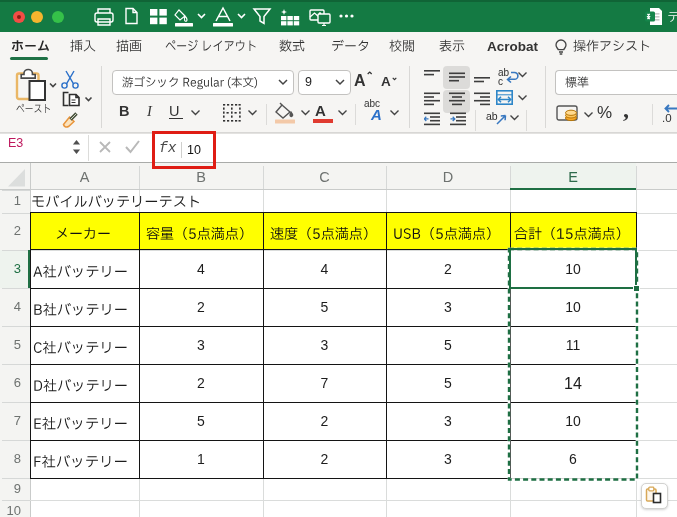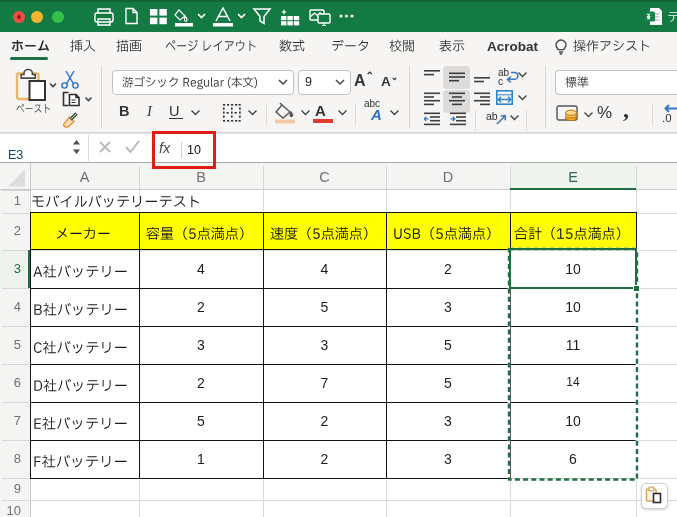--- a/index.html
+++ b/index.html
@@ -298,33 +298,33 @@
   </svg>
 <div class="abs" style="left:597px;top:103px;font-size:17px;color:#333">%</div>
 <div class="abs" style="left:623px;top:96px;font-size:24px;font-weight:bold;color:#333;font-family:'Liberation Serif',serif">,</div>
 <svg class="abs" style="left:662px;top:104px" width="16" height="20" viewBox="0 0 16 20">
 <path d="M15 4.5 h-12 M7 1 l-3.5 3.5 3.5 3.5" fill="none" stroke="#3878c0" stroke-width="1.9"></path>
 <text x="0" y="18" font-size="11.5" font-family="Liberation Sans" fill="#333">.0</text>
   </svg>
 <div class="abs" style="left:0;top:133px;width:677px;height:29px;background:#fff"></div>
 <div class="abs" style="left:0;top:132.5px;width:677px;height:1px;background:#e3e2e0"></div>
 <div class="abs" style="left:0;top:161.5px;width:677px;height:1.5px;background:#a9aba9"></div>
-<div class="abs" style="left:8px;top:148px;font-size:12.5px;color:#0c4a6e">E3</div>
+<div class="abs" style="left:8px;top:136px;font-size:12.5px;color:#be185d">E3</div>
 <svg class="abs" style="left:72px;top:139px" width="9" height="16" viewBox="0 0 9 16" fill="#4f4f4f">
 <path d="M4.5 1 l3.6 4.6 h-7.2 z"></path>
     <path d="M4.5 15 l3.6-4.6 h-7.2 z"></path>
   </svg>
 <div class="abs" style="left:88px;top:135px;width:1px;height:26px;background:#dcdcda"></div>
 <svg class="abs" style="left:98px;top:140px" width="14" height="14" viewBox="0 0 14 14" stroke="#b9b9b9" stroke-width="1.8" fill="none">
     <path d="M2 2 L12 12 M12 2 L2 12"></path>
   </svg>
 <svg class="abs" style="left:124px;top:139px" width="17" height="15" viewBox="0 0 17 15" stroke="#b9b9b9" stroke-width="2" fill="none">
     <path d="M2 8 l4.5 5 L15 2"></path>
   </svg>
-<div class="abs" style="left:159px;top:139.5px;font-size:14.5px;font-style:italic;font-family:Liberation Sans, sans-serif;color:#4a4a4a"><i>f</i>x</div>
+<div class="abs" style="left:159px;top:139.5px;font-size:14.5px;font-style:italic;font-family:Liberation Mono, monospace;color:#4a4a4a"><i>f</i>x</div>
 <div class="abs" style="left:181px;top:142px;width:1px;height:16px;background:#cfcfcd"></div>
 <div class="abs" style="left:187px;top:142.5px;font-size:12.5px;color:#111">10</div>
 <div class="abs" style="left:152px;top:131px;width:58px;height:31.5px;border:3.3px solid #df1d14;z-index:50"></div>
 <div class="abs" style="left:0;top:163px;width:677px;height:354px;background:#fff"></div>
 <div class="abs" style="left:0;top:163px;width:677px;height:27px;background:#f4f4f2"></div>
 <div class="abs" style="left:510px;top:163px;width:126px;height:27px;background:#eef3ee"></div>
 <div class="abs" style="left:0;top:190px;width:30px;height:327px;background:#f4f4f2"></div>
 <div class="abs" style="left:0;top:249.5px;width:30px;height:38.5px;background:#eef3ee"></div>
 <svg class="abs" style="left:0;top:163px" width="30" height="27" viewBox="0 0 30 27">
     <path d="M25 6 V23.5 H8 z" fill="#dcdedd"></path>
@@ -430,21 +430,21 @@
 <div class="abs" style="left:181.0px;top:337.3px;width:40px;text-align:center;font-size:14px;color:#1d1d1d">3</div>
 <div class="abs" style="left:304.5px;top:337.3px;width:40px;text-align:center;font-size:14px;color:#1d1d1d">3</div>
 <div class="abs" style="left:428.0px;top:337.3px;width:40px;text-align:center;font-size:14px;color:#1d1d1d">5</div>
 <div class="abs" style="left:553.0px;top:337.3px;width:40px;text-align:center;font-size:14px;color:#1d1d1d">11</div>
 <svg style="position:absolute;left:31.5px;top:375.9px" width="97.0" height="19.2" viewBox="-1 -14.70 95.84 19.18" preserveAspectRatio="none">
     <path d="M1.3860000000000001 0.0V-10.262H4.788Q6.7620000000000005 -10.262 7.875 -8.953Q8.988 -7.644 8.988 -5.124Q8.988 -2.618 7.875 -1.309Q6.7620000000000005 0.0 4.788 0.0ZM4.788 -1.036Q6.118 -1.036 6.923 -1.911Q7.728 -2.786 7.728 -4.312V-5.95Q7.728 -7.476 6.923 -8.351Q6.118 -9.226 4.788 -9.226H2.562V-1.036Z M16.324 -3.22 15.75 -2.674 13.804 -4.998Q13.692 -5.11 13.692 -4.956V1.036H12.838000000000001V-4.55Q12.054 -3.668 10.836 -2.744L10.360000000000001 -3.444Q11.816 -4.48 13.041 -5.992000000000001Q14.266000000000002 -7.5040000000000004 14.728000000000002 -8.778H10.71V-9.576H12.824000000000002V-11.676H13.692V-9.576H15.652000000000001V-8.89Q15.372 -8.008000000000001 14.819 -7.091000000000001Q14.266000000000002 -6.174 13.692 -5.488V-5.432H13.762L13.93 -5.572Q14.042000000000002 -5.656 14.14 -5.656Q14.280000000000001 -5.656 14.378 -5.516ZM19.712000000000003 -6.356V-0.42H23.198V0.434H15.302V-0.42H18.816000000000003V-6.356H15.82V-7.21H18.816000000000003V-11.606H19.712000000000003V-7.21H22.834000000000003V-6.356Z M36.974 -9.016Q36.274 -10.458 35.629999999999995 -11.396L36.385999999999996 -11.746Q37.156 -10.584 37.702 -9.366ZM35.391999999999996 -8.358Q34.846 -9.604000000000001 34.076 -10.752L34.86 -11.116Q35.714 -9.73 36.147999999999996 -8.708ZM24.766 -0.5740000000000001Q26.235999999999997 -2.59 26.970999999999997 -4.809Q27.706 -7.0280000000000005 27.93 -10.15L28.951999999999998 -10.08Q28.714 -6.846 27.944 -4.48Q27.174 -2.114 25.676 0.0ZM33.194 -10.15Q33.418 -7.098 34.174 -4.858Q34.93 -2.618 36.372 -0.5740000000000001L35.448 0.0Q33.964 -2.142 33.187 -4.515Q32.41 -6.888 32.172 -10.08Z M44.184 -4.648Q43.89 -6.272 43.162 -8.344L44.156 -8.582Q44.897999999999996 -6.258 45.15 -4.8580000000000005ZM42.238 -0.098Q44.226 -0.9380000000000001 45.43 -2.03Q46.634 -3.122 47.257 -4.606Q47.879999999999995 -6.09 48.146 -8.218L49.168 -8.092Q48.888 -5.852 48.188 -4.207Q47.488 -2.562 46.186 -1.323Q44.884 -0.084 42.798 0.84ZM41.104 -3.962Q40.6 -5.908 39.872 -7.686L40.852 -7.98Q41.608 -6.0200000000000005 42.042 -4.242Z M54.501999999999995 -10.43H63.462V-9.450000000000001H54.501999999999995ZM64.708 -6.958V-5.992H59.64V-5.152Q59.64 -3.052 58.709 -1.722Q57.778 -0.392 55.804 0.434L55.244 -0.49Q57.064 -1.246 57.848 -2.317Q58.632 -3.388 58.632 -5.152V-5.992H53.256V-6.958Z M70.54599999999999 -0.728Q72.408 -1.19 73.507 -1.841Q74.606 -2.492 75.131 -3.535Q75.656 -4.578 75.656 -6.202V-10.808H76.664V-6.202Q76.664 -4.34 76.062 -3.08Q75.46 -1.82 74.214 -1.022Q72.968 -0.224 70.966 0.266ZM69.762 -4.242H68.754V-10.71H69.762Z M92.442 -4.788H81.242V-5.852H92.442Z" fill="#1d1d1d"></path>
   </svg>
 <div class="abs" style="left:181.0px;top:375.3px;width:40px;text-align:center;font-size:14px;color:#1d1d1d">2</div>
 <div class="abs" style="left:304.5px;top:375.3px;width:40px;text-align:center;font-size:14px;color:#1d1d1d">7</div>
 <div class="abs" style="left:428.0px;top:375.3px;width:40px;text-align:center;font-size:14px;color:#1d1d1d">5</div>
-<div class="abs" style="left:553.0px;top:375.3px;width:40px;text-align:center;font-size:12px;color:#1d1d1d">14</div>
+<div class="abs" style="left:553.0px;top:375.3px;width:40px;text-align:center;font-size:16px;color:#1d1d1d">14</div>
 <svg style="position:absolute;left:31.5px;top:413.9px" width="97.0" height="19.2" viewBox="-1 -14.70 94.55 19.18" preserveAspectRatio="none">
     <path d="M7.602 -1.036V0.0H1.3860000000000001V-10.262H7.602V-9.226H2.562V-5.726H7.322V-4.69H2.562V-1.036Z M15.036000000000001 -3.22 14.462 -2.674 12.516 -4.998Q12.404 -5.11 12.404 -4.956V1.036H11.55V-4.55Q10.766 -3.668 9.548 -2.744L9.072000000000001 -3.444Q10.528 -4.48 11.753 -5.992000000000001Q12.978000000000002 -7.5040000000000004 13.440000000000001 -8.778H9.422V-9.576H11.536000000000001V-11.676H12.404V-9.576H14.364V-8.89Q14.084 -8.008000000000001 13.531 -7.091000000000001Q12.978000000000002 -6.174 12.404 -5.488V-5.432H12.474L12.642 -5.572Q12.754000000000001 -5.656 12.852 -5.656Q12.992 -5.656 13.09 -5.516ZM18.424 -6.356V-0.42H21.91V0.434H14.014V-0.42H17.528V-6.356H14.532V-7.21H17.528V-11.606H18.424V-7.21H21.546V-6.356Z M35.686 -9.016Q34.986000000000004 -10.458 34.342 -11.396L35.098 -11.746Q35.868 -10.584 36.414 -9.366ZM34.104 -8.358Q33.558 -9.604000000000001 32.788000000000004 -10.752L33.572 -11.116Q34.426 -9.73 34.86 -8.708ZM23.478 -0.5740000000000001Q24.948 -2.59 25.683 -4.809Q26.418000000000003 -7.0280000000000005 26.642000000000003 -10.15L27.664 -10.08Q27.426000000000002 -6.846 26.656000000000002 -4.48Q25.886000000000003 -2.114 24.388 0.0ZM31.906000000000002 -10.15Q32.13 -7.098 32.886 -4.858Q33.642 -2.618 35.084 -0.5740000000000001L34.160000000000004 0.0Q32.676 -2.142 31.899 -4.515Q31.122 -6.888 30.884 -10.08Z M42.896 -4.648Q42.602000000000004 -6.272 41.874 -8.344L42.868 -8.582Q43.61 -6.258 43.862 -4.8580000000000005ZM40.95 -0.098Q42.938 -0.9380000000000001 44.142 -2.03Q45.346000000000004 -3.122 45.969 -4.606Q46.592 -6.09 46.858000000000004 -8.218L47.88 -8.092Q47.6 -5.852 46.900000000000006 -4.207Q46.2 -2.562 44.898 -1.323Q43.596000000000004 -0.084 41.510000000000005 0.84ZM39.816 -3.962Q39.312000000000005 -5.908 38.584 -7.686L39.564 -7.98Q40.32 -6.0200000000000005 40.754000000000005 -4.242Z M53.214 -10.43H62.17400000000001V-9.450000000000001H53.214ZM63.42 -6.958V-5.992H58.352000000000004V-5.152Q58.352000000000004 -3.052 57.42100000000001 -1.722Q56.49 -0.392 54.516000000000005 0.434L53.956 -0.49Q55.776 -1.246 56.56 -2.317Q57.344 -3.388 57.344 -5.152V-5.992H51.968V-6.958Z M69.258 -0.728Q71.12 -1.19 72.219 -1.841Q73.318 -2.492 73.84299999999999 -3.535Q74.368 -4.578 74.368 -6.202V-10.808H75.376V-6.202Q75.376 -4.34 74.774 -3.08Q74.172 -1.82 72.926 -1.022Q71.68 -0.224 69.678 0.266ZM68.474 -4.242H67.46600000000001V-10.71H68.474Z M91.154 -4.788H79.95400000000001V-5.852H91.154Z" fill="#1d1d1d"></path>
   </svg>
 <div class="abs" style="left:181.0px;top:413.3px;width:40px;text-align:center;font-size:14px;color:#1d1d1d">5</div>
 <div class="abs" style="left:304.5px;top:413.3px;width:40px;text-align:center;font-size:14px;color:#1d1d1d">2</div>
 <div class="abs" style="left:428.0px;top:413.3px;width:40px;text-align:center;font-size:14px;color:#1d1d1d">3</div>
 <div class="abs" style="left:553.0px;top:413.3px;width:40px;text-align:center;font-size:14px;color:#1d1d1d">10</div>
 <svg style="position:absolute;left:31.5px;top:451.9px" width="97.0" height="19.2" viewBox="-1 -14.70 94.20 19.18" preserveAspectRatio="none">
     <path d="M2.562 -4.69V0.0H1.3860000000000001V-10.262H7.448V-9.226H2.562V-5.726H7.042V-4.69Z M14.686 -3.22 14.112000000000002 -2.674 12.166 -4.998Q12.054 -5.11 12.054 -4.956V1.036H11.200000000000001V-4.55Q10.416 -3.668 9.198 -2.744L8.722000000000001 -3.444Q10.178 -4.48 11.403 -5.992000000000001Q12.628 -7.5040000000000004 13.09 -8.778H9.072000000000001V-9.576H11.186V-11.676H12.054V-9.576H14.014000000000001V-8.89Q13.734000000000002 -8.008000000000001 13.181000000000001 -7.091000000000001Q12.628 -6.174 12.054 -5.488V-5.432H12.124L12.292000000000002 -5.572Q12.404 -5.656 12.502 -5.656Q12.642 -5.656 12.740000000000002 -5.516ZM18.074 -6.356V-0.42H21.560000000000002V0.434H13.664000000000001V-0.42H17.178V-6.356H14.182V-7.21H17.178V-11.606H18.074V-7.21H21.196V-6.356Z M35.336 -9.016Q34.636 -10.458 33.992000000000004 -11.396L34.748000000000005 -11.746Q35.518 -10.584 36.064 -9.366ZM33.754000000000005 -8.358Q33.208 -9.604000000000001 32.438 -10.752L33.222 -11.116Q34.076 -9.73 34.510000000000005 -8.708ZM23.128 -0.5740000000000001Q24.598 -2.59 25.333 -4.809Q26.068 -7.0280000000000005 26.292 -10.15L27.314 -10.08Q27.076 -6.846 26.306 -4.48Q25.536 -2.114 24.038 0.0ZM31.556 -10.15Q31.78 -7.098 32.536 -4.858Q33.292 -2.618 34.734 -0.5740000000000001L33.81 0.0Q32.326 -2.142 31.549 -4.515Q30.772 -6.888 30.534 -10.08Z M42.546 -4.648Q42.252 -6.272 41.524 -8.344L42.518 -8.582Q43.26 -6.258 43.512 -4.8580000000000005ZM40.6 -0.098Q42.588 -0.9380000000000001 43.792 -2.03Q44.996 -3.122 45.619 -4.606Q46.242000000000004 -6.09 46.508 -8.218L47.53 -8.092Q47.25 -5.852 46.55 -4.207Q45.85 -2.562 44.548 -1.323Q43.246 -0.084 41.160000000000004 0.84ZM39.466 -3.962Q38.962 -5.908 38.234 -7.686L39.214 -7.98Q39.97 -6.0200000000000005 40.404 -4.242Z M52.864000000000004 -10.43H61.824V-9.450000000000001H52.864000000000004ZM63.07 -6.958V-5.992H58.002V-5.152Q58.002 -3.052 57.071 -1.722Q56.14 -0.392 54.166000000000004 0.434L53.606 -0.49Q55.426 -1.246 56.21 -2.317Q56.994 -3.388 56.994 -5.152V-5.992H51.618V-6.958Z M68.908 -0.728Q70.77000000000001 -1.19 71.869 -1.841Q72.968 -2.492 73.493 -3.535Q74.018 -4.578 74.018 -6.202V-10.808H75.02600000000001V-6.202Q75.02600000000001 -4.34 74.424 -3.08Q73.822 -1.82 72.57600000000001 -1.022Q71.33000000000001 -0.224 69.328 0.266ZM68.12400000000001 -4.242H67.11600000000001V-10.71H68.12400000000001Z M90.804 -4.788H79.60400000000001V-5.852H90.804Z" fill="#1d1d1d"></path>
   </svg>

